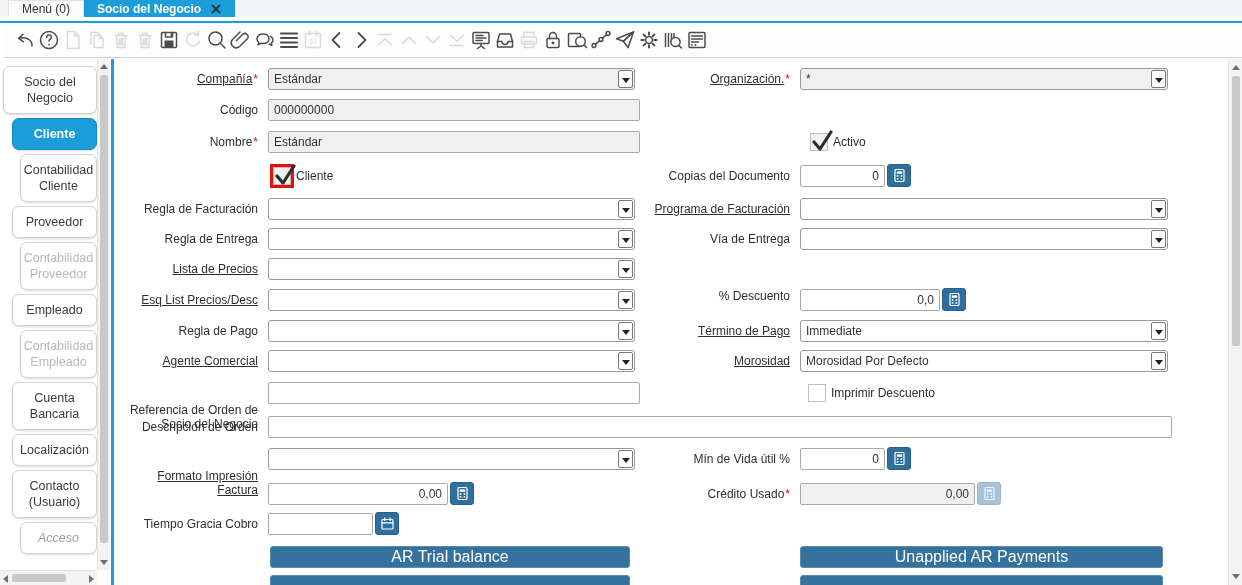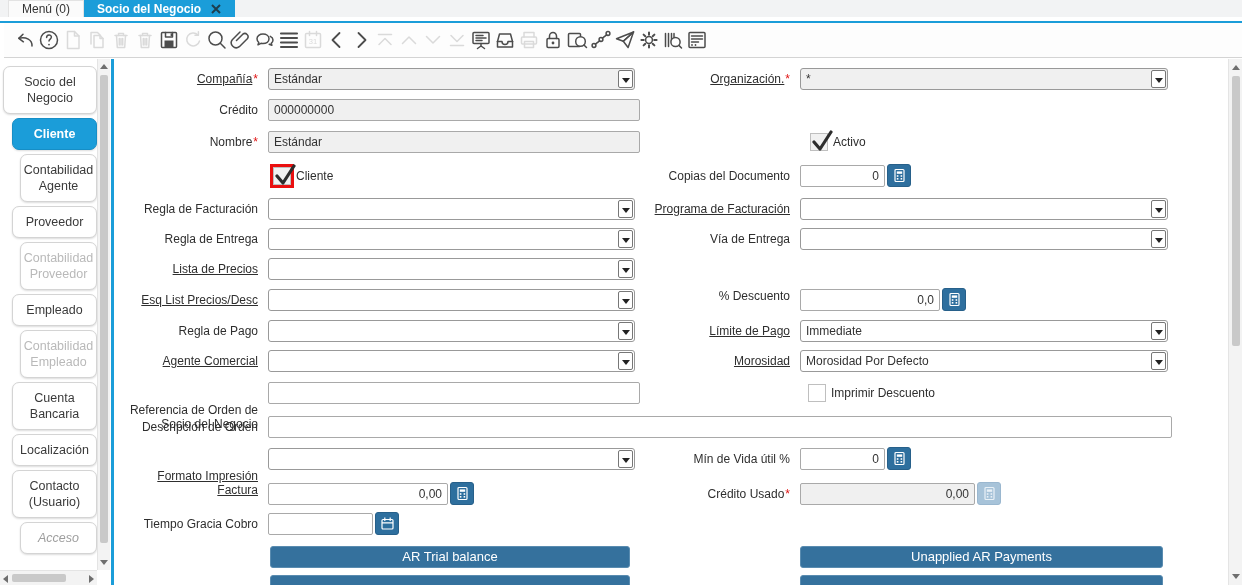--- a/index.html
+++ b/index.html
@@ -77,21 +77,21 @@
             stroke:#2d2d2d;stroke-width:3.2;fill:none;stroke-linecap:round;stroke-linejoin:round;}
   .cb.on .tick{display:block;}
   .cb.hl{outline:3px solid #ea0f0f;}
   .cb.empty{background:#fff;}
   .cblabel{position:absolute;font-size:12px;color:#2e2e2e;line-height:22px;}
   .sqbtn{position:absolute;width:24px;height:23px;background:#2e6f9e;border:1px solid #27608a;
          border-radius:3px;box-sizing:border-box;display:flex;align-items:center;justify-content:center;}
   .sqbtn svg{width:15px;height:15px;}
   .sqbtn.dis{background:#a7c3d9;border-color:#9ab7cf;}
   .action{position:absolute;height:22px;background:#35719d;border:1px solid #5a8cb0;border-radius:3px;
-          box-sizing:border-box;color:#fff;font-size:13px;line-height:20px;text-align:center;cursor:default;}
+          box-sizing:border-box;color:#fff;font-size:16px;line-height:20px;text-align:center;cursor:default;}
 </style>
 </head>
 <body>
 
 <div class="app">
 
   <div class="tabbar">
     <div class="tab menu">
       <span>Menú (0)</span>
     </div>
@@ -235,21 +235,21 @@
           <rect x="4" y="4.5" width="16" height="15" rx="1"></rect>
           <path d="M6.5 8h11M6.5 11h11M6.5 14h7"></path>
           <circle cx="7" cy="17" r=".9" fill="currentColor" stroke="none"></circle>
           <circle cx="10.5" cy="17" r=".9" fill="currentColor" stroke="none"></circle>
         </svg></span>
     </div>
 
   <div class="sidebar">
       <div class="stab l0">Socio del Negocio</div>
       <div class="stab l1 selected">Cliente</div>
-      <div class="stab l2">Contabilidad Agente</div>
+      <div class="stab l2">Contabilidad Cliente</div>
       <div class="stab l1">Proveedor</div>
       <div class="stab l2 disabled">Contabilidad Proveedor</div>
       <div class="stab l1">Empleado</div>
       <div class="stab l2 disabled">Contabilidad Empleado</div>
       <div class="stab l1">Cuenta Bancaria</div>
       <div class="stab l1">Localización</div>
       <div class="stab l1">Contacto (Usuario)</div>
       <div class="stab l2 disabled-italic">Acceso</div>
     </div>
 
@@ -278,21 +278,21 @@
     </div>
     <div class="lbl" style="left:536px;top:9px;">
       <span class="txt link">Organización.</span><span class="req">*</span>
     </div>
     <div class="combo ro" style="left:686px;top:9px;width:368px;">
       <span class="combo-text">*</span>
       <span class="combo-btn"></span>
     </div>
 
     <div class="lbl" style="left:4px;top:40px;">
-      <span class="txt">Crédito</span>
+      <span class="txt">Código</span>
     </div>
     <input class="tin ro" style="left: 154px; top: 40px; width: 372px;" value="000000000">
 
     <div class="lbl" style="left:4px;top:72px;">
       <span class="txt">Nombre</span><span class="req">*</span>
     </div>
     <input class="tin ro" style="left: 154px; top: 72px; width: 372px;" value="Estándar">
     <span class="cb on" style="left:696px;top:74px;">
       <svg class="tick" viewBox="0 0 22 22">
           <path d="M3 12l6 7L20 2"></path>
@@ -382,21 +382,21 @@
     </span>
 
     <div class="lbl" style="left:4px;top:261px;">
       <span class="txt">Regla de Pago</span>
     </div>
     <div class="combo" style="left:154px;top:261px;width:367px;">
       <span class="combo-text"></span>
       <span class="combo-btn"></span>
     </div>
     <div class="lbl" style="left:536px;top:261px;">
-      <span class="txt link">Límite de Pago</span>
+      <span class="txt link">Término de Pago</span>
     </div>
     <div class="combo" style="left:686px;top:261px;width:368px;">
       <span class="combo-text">Immediate</span>
       <span class="combo-btn"></span>
     </div>
 
     <div class="lbl" style="left:4px;top:291px;">
       <span class="txt link">Agente Comercial</span>
     </div>
     <div class="combo" style="left:154px;top:291px;width:367px;">

